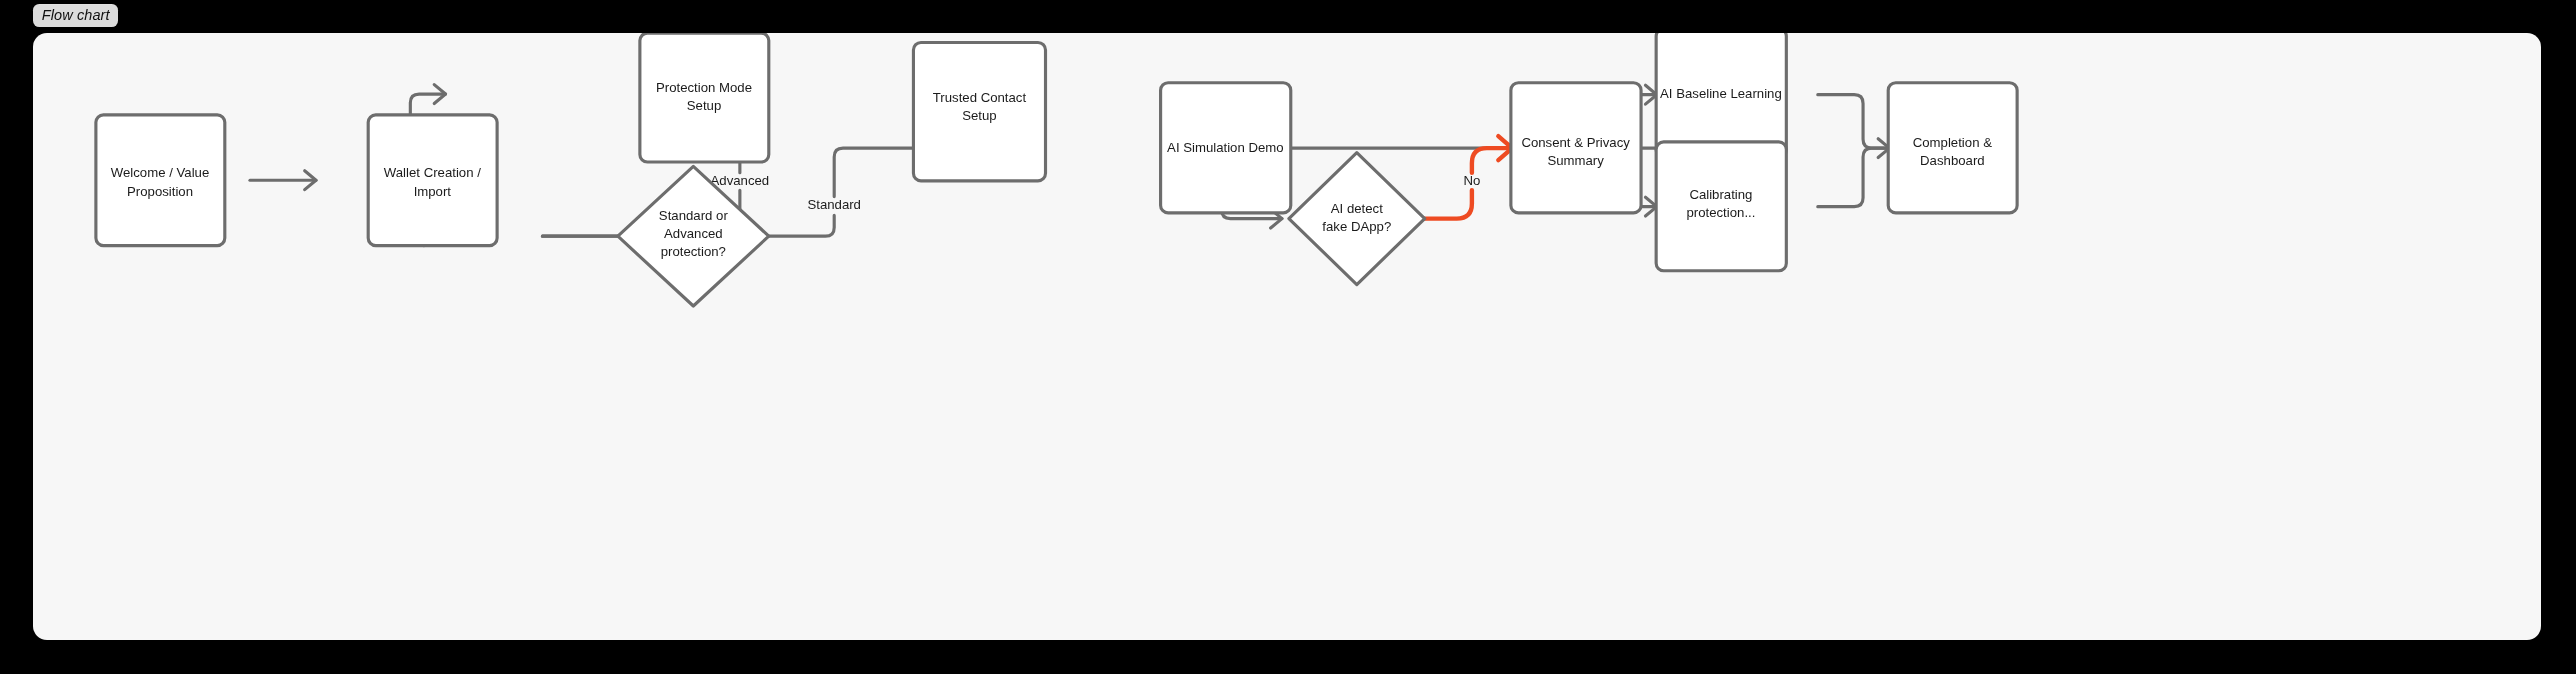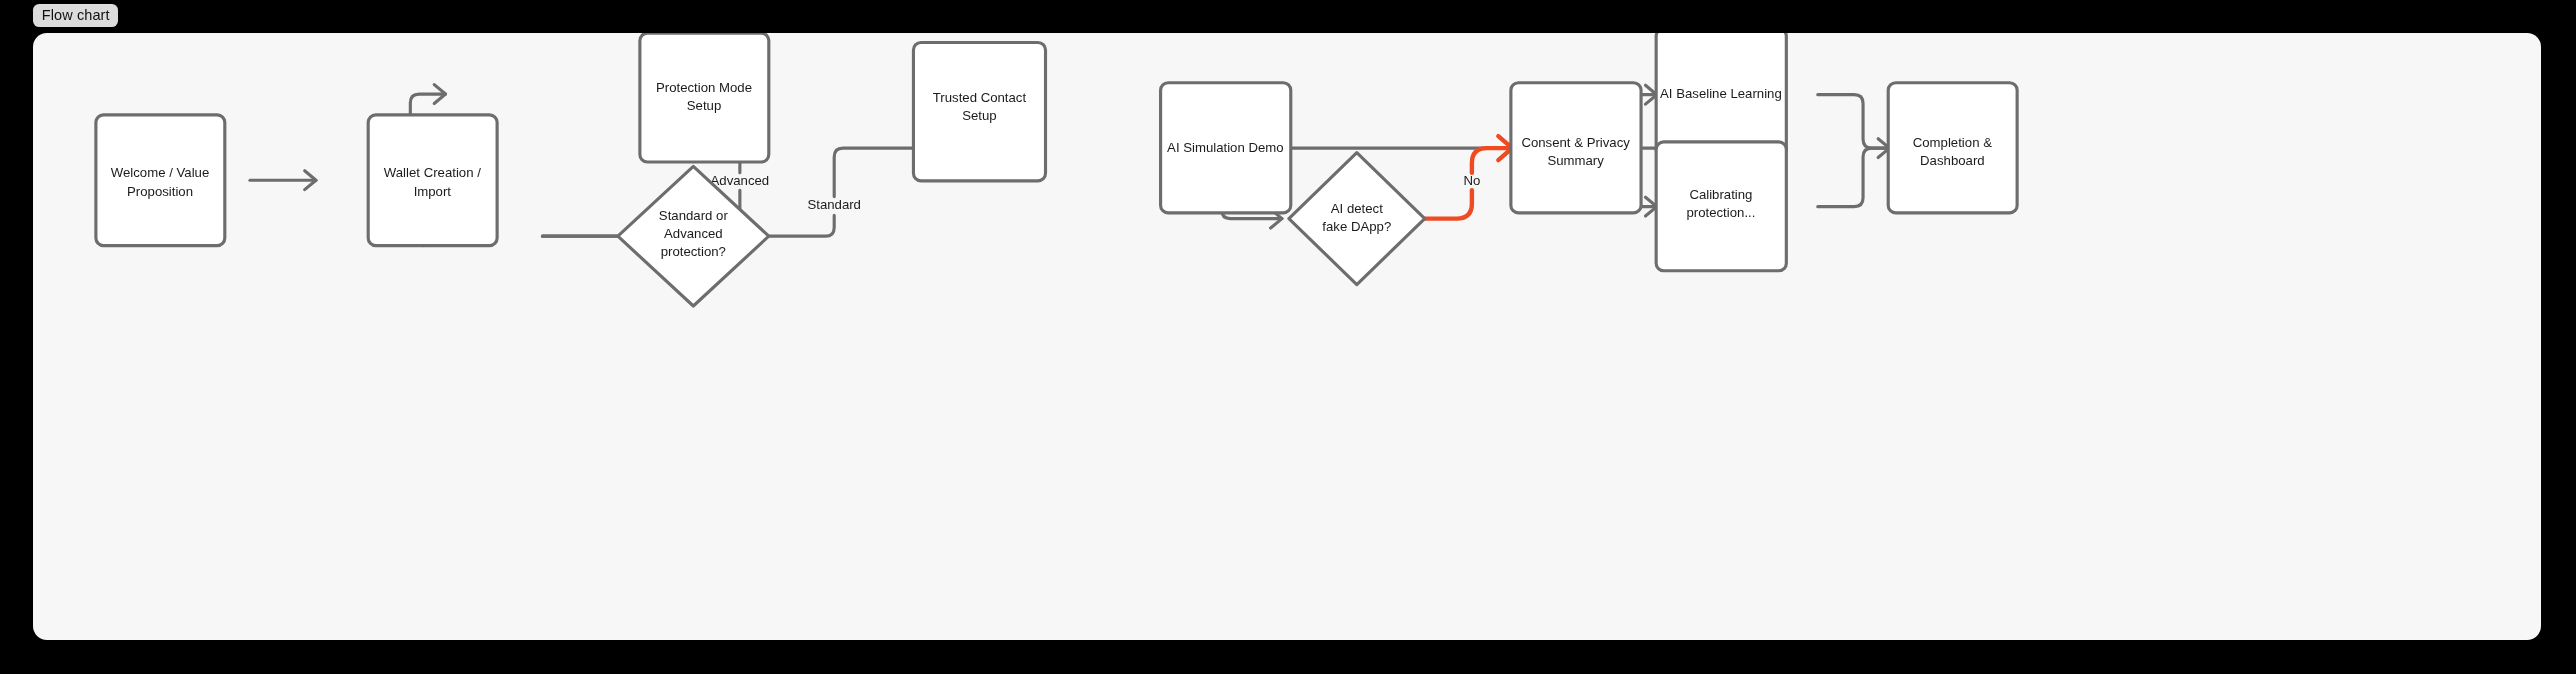--- a/index.html
+++ b/index.html
@@ -27,20 +27,21 @@
     align-items: center;
     padding: 0 8.8px;
     background: #dcdcdc;
     color: #111111;
     border-radius: 6.3px;
     font-size: 14.5px;
     line-height: 1;
     letter-spacing: 0.1px;
     white-space: nowrap;
     box-shadow: 0 0.6px 0 rgba(255,255,255,.25) inset;
+    font-style: italic;
   }
   
   #canvas {
     position: absolute;
     left: 33px;
     top: 33px;
     width: 2508px;
     height: 607px;
     background: #f7f7f7;
     border-radius: 14px;

